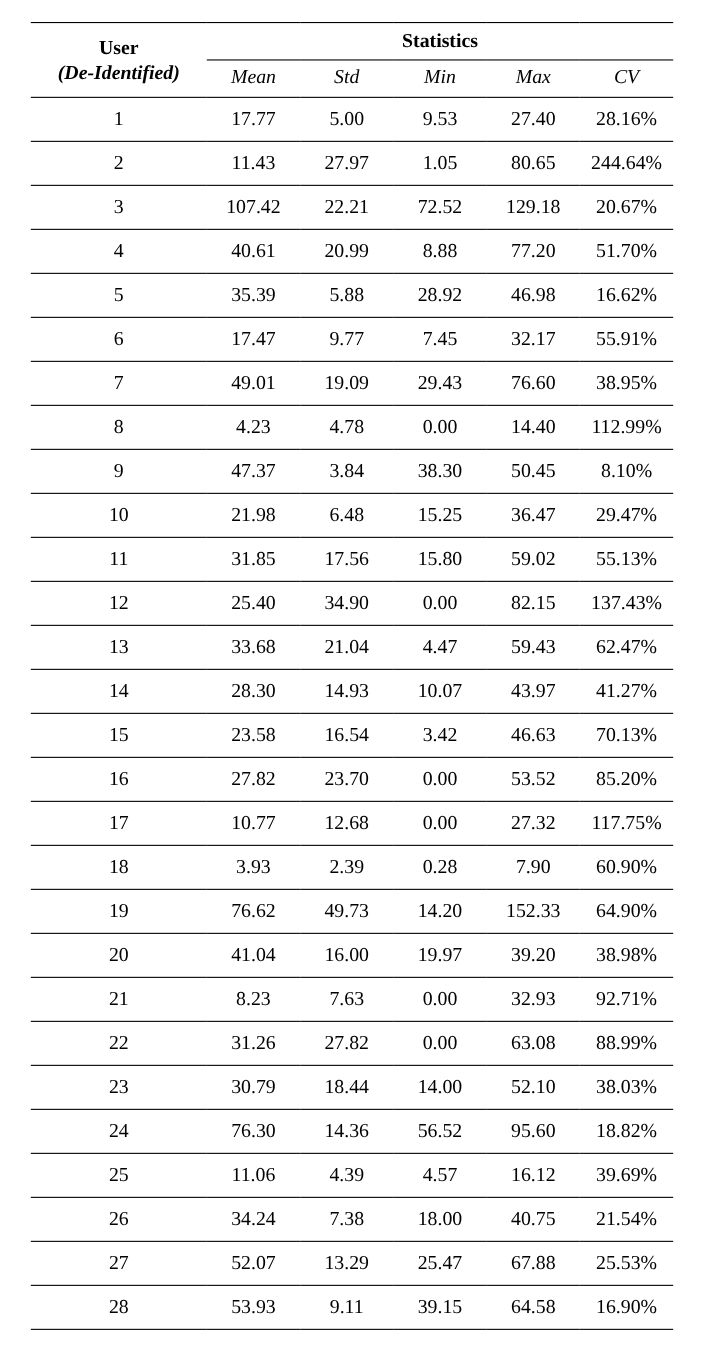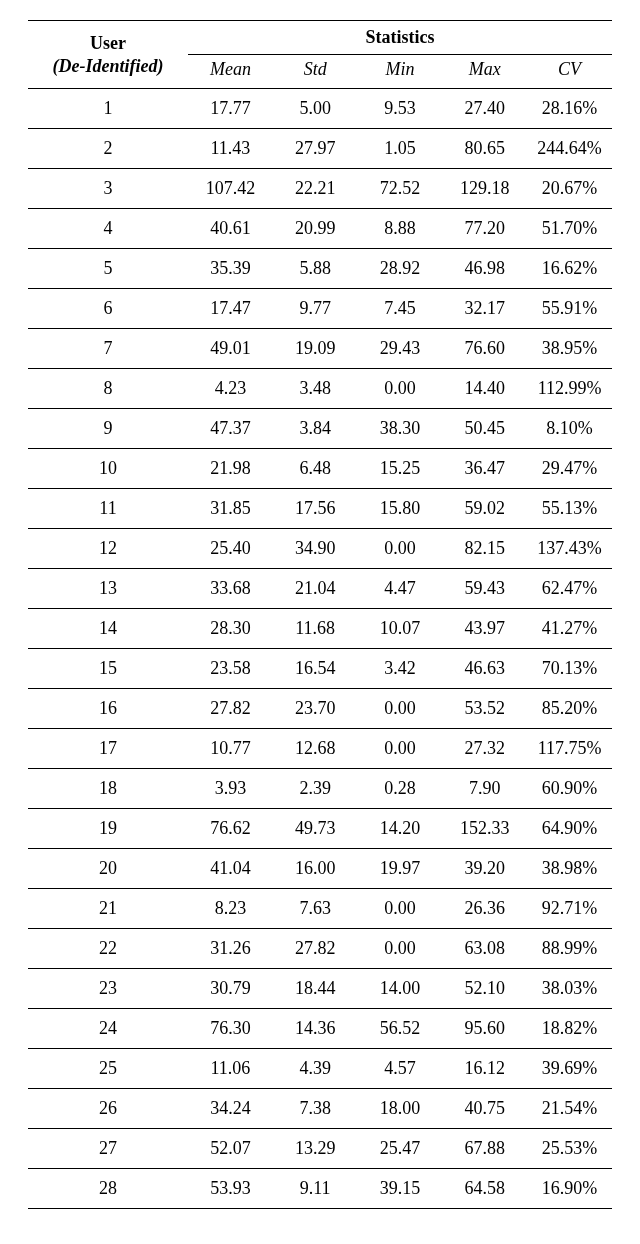--- a/index.html
+++ b/index.html
@@ -133,21 +133,21 @@
           <td>7</td>
           <td>49.01</td>
           <td>19.09</td>
           <td>29.43</td>
           <td>76.60</td>
           <td>38.95%</td>
         </tr>
         <tr>
           <td>8</td>
           <td>4.23</td>
-          <td>3.48</td>
+          <td>4.78</td>
           <td>0.00</td>
           <td>14.40</td>
           <td>112.99%</td>
         </tr>
         <tr>
           <td>9</td>
           <td>47.37</td>
           <td>3.84</td>
           <td>38.30</td>
           <td>50.45</td>
@@ -181,21 +181,21 @@
           <td>13</td>
           <td>33.68</td>
           <td>21.04</td>
           <td>4.47</td>
           <td>59.43</td>
           <td>62.47%</td>
         </tr>
         <tr>
           <td>14</td>
           <td>28.30</td>
-          <td>11.68</td>
+          <td>14.93</td>
           <td>10.07</td>
           <td>43.97</td>
           <td>41.27%</td>
         </tr>
         <tr>
           <td>15</td>
           <td>23.58</td>
           <td>16.54</td>
           <td>3.42</td>
           <td>46.63</td>
@@ -239,21 +239,21 @@
           <td>16.00</td>
           <td>19.97</td>
           <td>39.20</td>
           <td>38.98%</td>
         </tr>
         <tr>
           <td>21</td>
           <td>8.23</td>
           <td>7.63</td>
           <td>0.00</td>
-          <td>26.36</td>
+          <td>32.93</td>
           <td>92.71%</td>
         </tr>
         <tr>
           <td>22</td>
           <td>31.26</td>
           <td>27.82</td>
           <td>0.00</td>
           <td>63.08</td>
           <td>88.99%</td>
         </tr>

